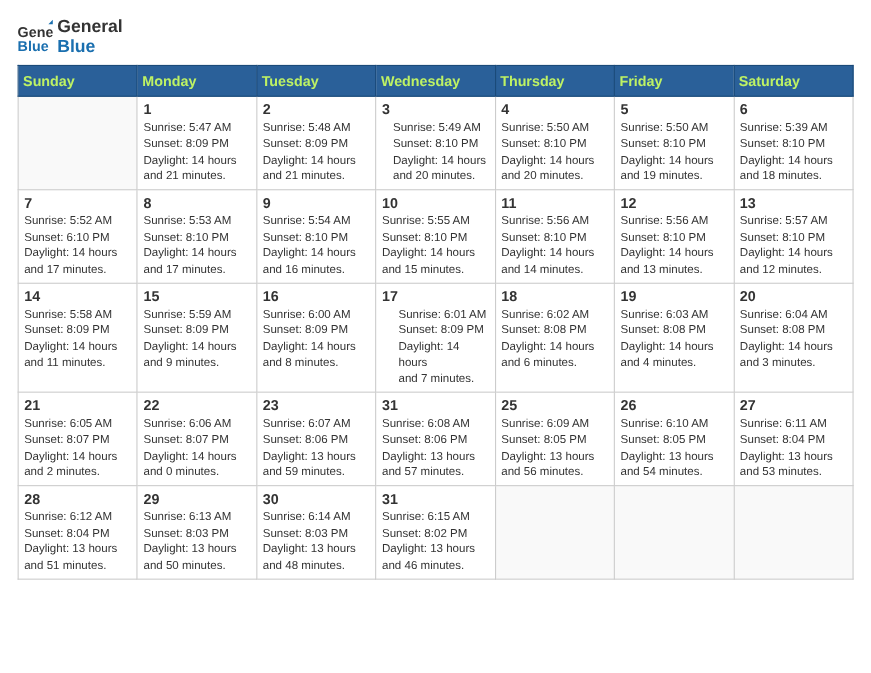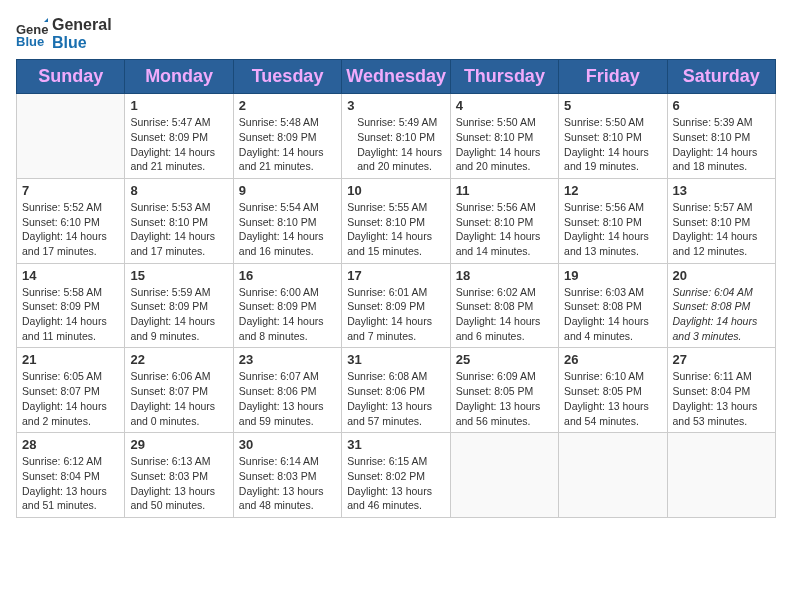--- a/index.html
+++ b/index.html
@@ -34,25 +34,25 @@
       font-size: 15px;
       color: #555;
     }
     table {
       width: 100%;
       border-collapse: collapse;
       table-layout: fixed;
     }
     th {
       background-color: #2a6099;
-      color: #f0abfc;
-      font-size: 18px;
+      color: #bef264;
+      font-size: 13px;
       font-weight: bold;
       padding: 6px 4px;
-      text-align: center;
+      text-align: left;
       border: 1px solid #1a4a79;
     }
     td {
       border: 1px solid #ccc;
       vertical-align: top;
       padding: 4px 5px;
       font-size: 11px;
       color: #333;
       height: 80px;
       background: #fff;
@@ -220,42 +220,42 @@
         </td>
         <td>
           <span class="day-number">16</span>
           <div class="day-info" style="white-space: pre-line;">Sunrise: 6:00 AM
 Sunset: 8:09 PM
 Daylight: 14 hours
 and 8 minutes.</div>
         </td>
         <td>
           <span class="day-number">17</span>
-          <div class="day-info" style="white-space: pre-line;">Sunrise: 6:01 AM
+          <div class="day-info" style="white-space: pre-line; margin-left: 15px;">Sunrise: 6:01 AM
 Sunset: 8:09 PM
 Daylight: 14 hours
 and 7 minutes.</div>
         </td>
         <td>
           <span class="day-number">18</span>
           <div class="day-info" style="white-space: pre-line;">Sunrise: 6:02 AM
 Sunset: 8:08 PM
 Daylight: 14 hours
 and 6 minutes.</div>
         </td>
         <td>
           <span class="day-number">19</span>
           <div class="day-info" style="white-space: pre-line;">Sunrise: 6:03 AM
 Sunset: 8:08 PM
 Daylight: 14 hours
 and 4 minutes.</div>
         </td>
         <td>
           <span class="day-number">20</span>
-          <div class="day-info" style="white-space: pre-line; font-style: italic;">Sunrise: 6:04 AM
+          <div class="day-info" style="white-space: pre-line;">Sunrise: 6:04 AM
 Sunset: 8:08 PM
 Daylight: 14 hours
 and 3 minutes.</div>
         </td>
       </tr>
       <tr>
         <td>
           <span class="day-number">21</span>
           <div class="day-info" style="white-space: pre-line;">Sunrise: 6:05 AM
 Sunset: 8:07 PM

